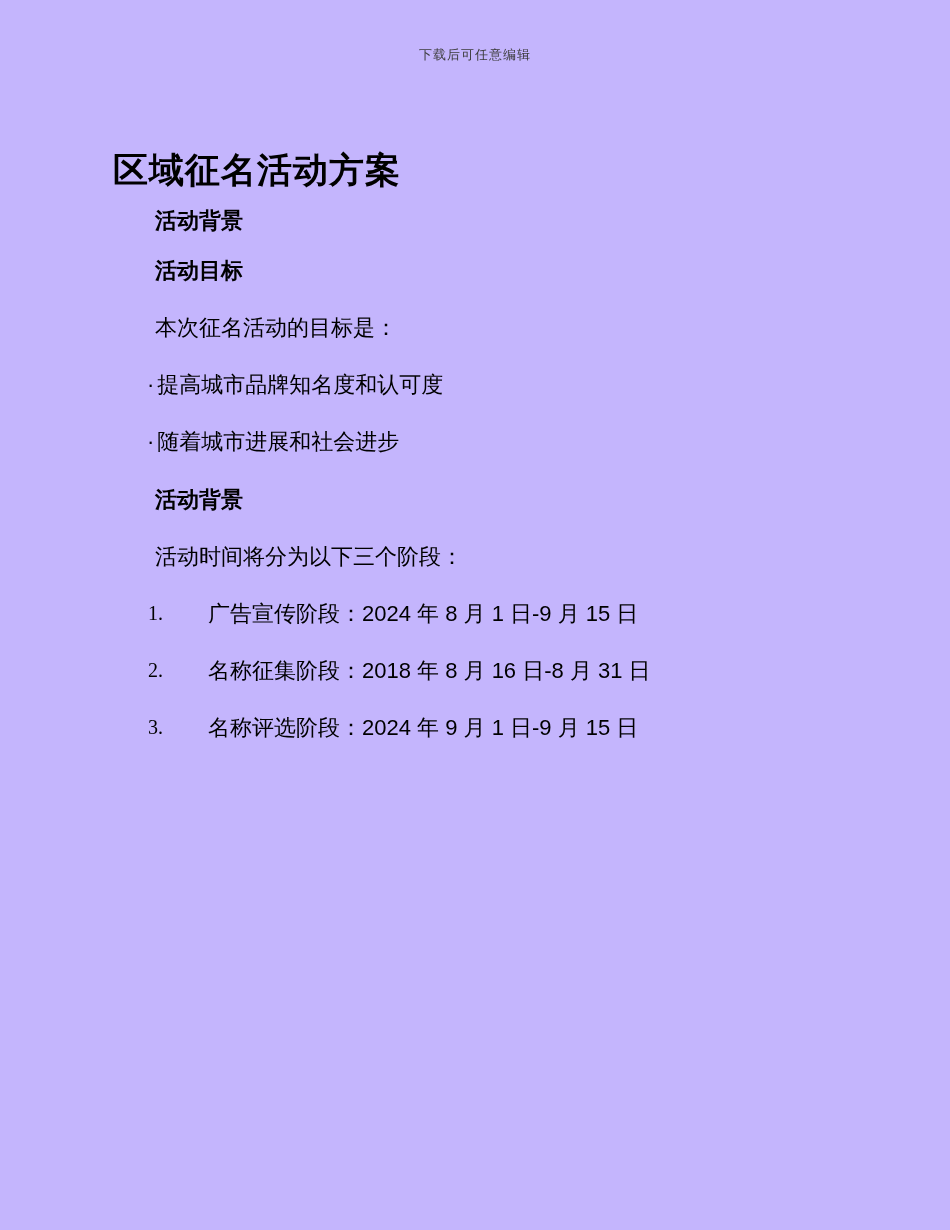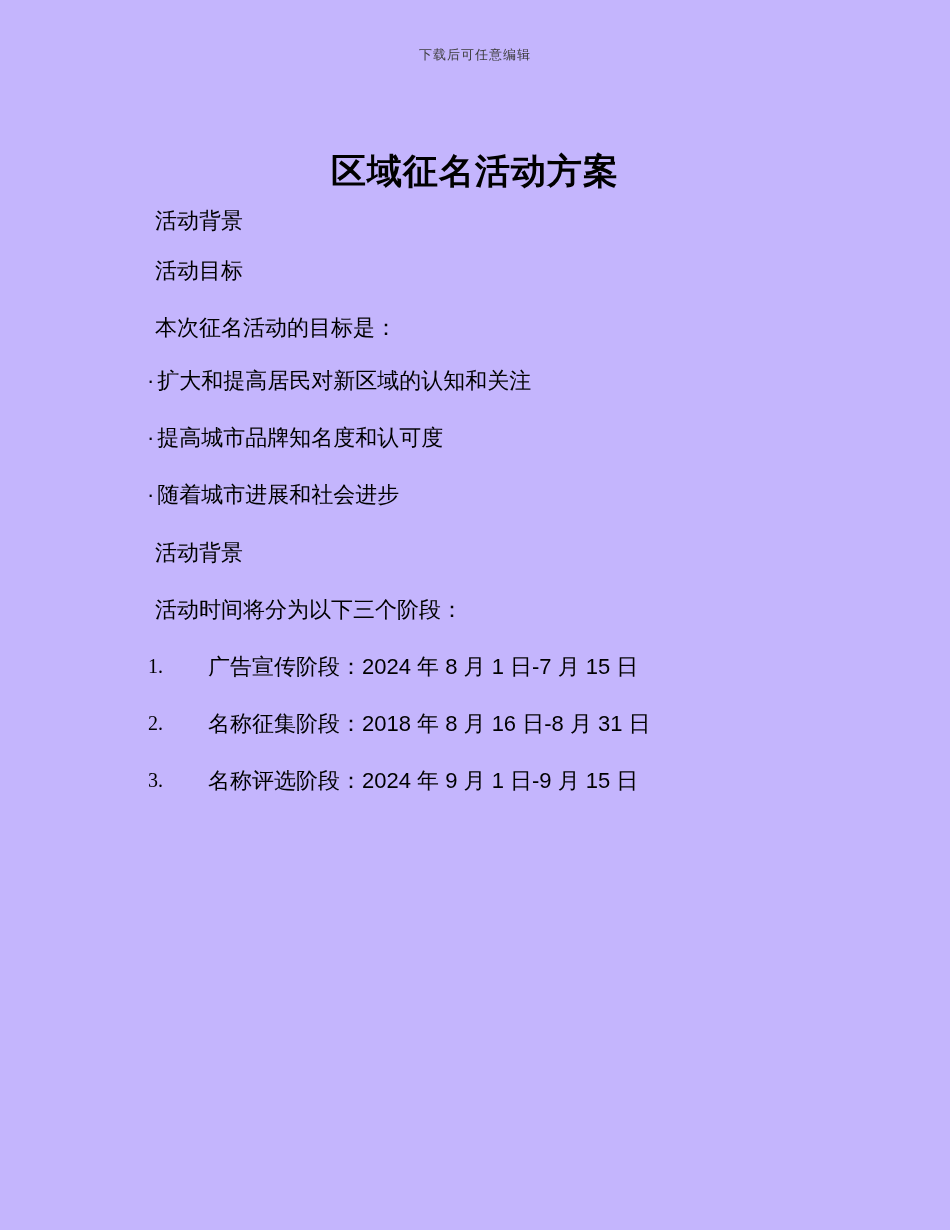--- a/index.html
+++ b/index.html
@@ -23,29 +23,30 @@
     letter-spacing: 1px;
   }
   .content {
     padding: 0 113px;
   }
   .doc-title {
     margin: 90px 0 0 0;
     font-size: 35px;
     line-height: 36px;
     font-weight: bold;
-    text-align: center;
+    text-align: left;
     color: #000000;
     letter-spacing: 1px;
+    font-family: Liberation Serif, serif;
   }
   .h2 {
     margin: 22px 0 0 42px;
     font-size: 22px;
     line-height: 28px;
-    font-weight: normal;
+    font-weight: bold;
   }
   .h2.first { margin-top: 18px; }
   .body-para {
     margin: 26px 0 0 0;
     font-size: 22px;
     line-height: 45px;
     text-align: justify;
     text-indent: 44px;
     letter-spacing: 0.5px;
   }
@@ -91,38 +92,35 @@
     <h1 class="doc-title">区域征名活动方案</h1>
 
     <div>
       <h2 class="h2 first">活动背景</h2>
     </div>
 
     <div>
       <h2 class="h2">活动目标</h2>
       <p class="intro">本次征名活动的目标是：</p>
 
-      <div class="bullet first">
-        <span class="bullet-char">·</span><span>扩大和提高居民对新区域的认知和关注</span>
-      </div>
       <div class="bullet">
         <span class="bullet-char">·</span><span>提高城市品牌知名度和认可度</span>
       </div>
       <div class="bullet">
         <span class="bullet-char">·</span><span>随着城市进展和社会进步</span>
       </div>
     </div>
 
     <div>
       <h2 class="h2">活动背景</h2>
       <p class="intro">活动时间将分为以下三个阶段：</p>
 
       <div class="num-item">
         <span class="num-label">1.</span>
-        <span class="num-text">广告宣传阶段：2024 年 8 月 1 日-7 月 15 日</span>
+        <span class="num-text">广告宣传阶段：2024 年 8 月 1 日-9 月 15 日</span>
       </div>
       <div class="num-item">
         <span class="num-label">2.</span>
         <span class="num-text">名称征集阶段：2018 年 8 月 16 日-8 月 31 日</span>
       </div>
       <div class="num-item">
         <span class="num-label">3.</span>
         <span class="num-text">名称评选阶段：2024 年 9 月 1 日-9 月 15 日</span>
       </div>
     </div>

